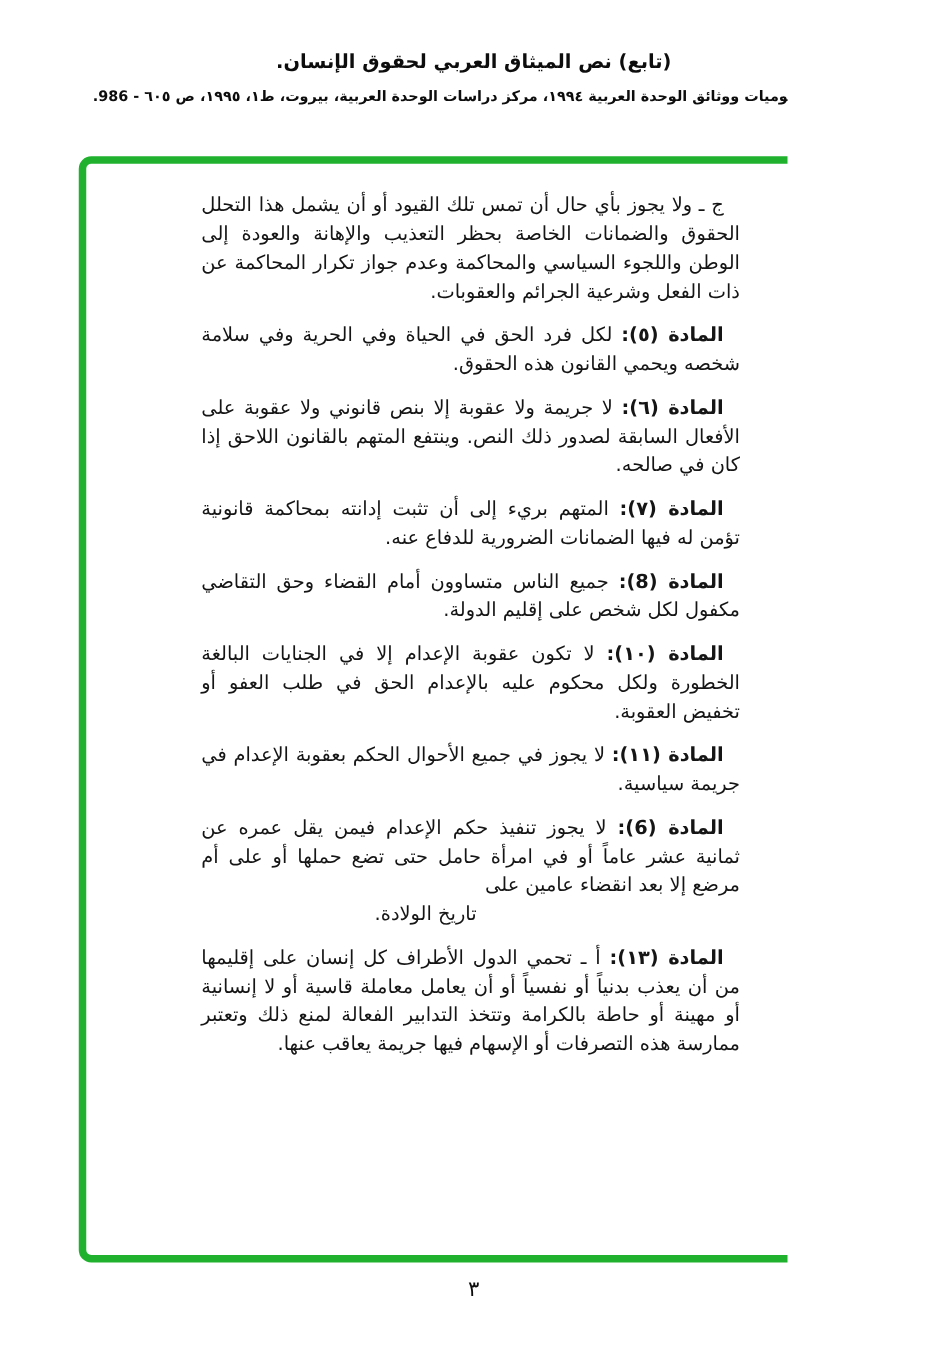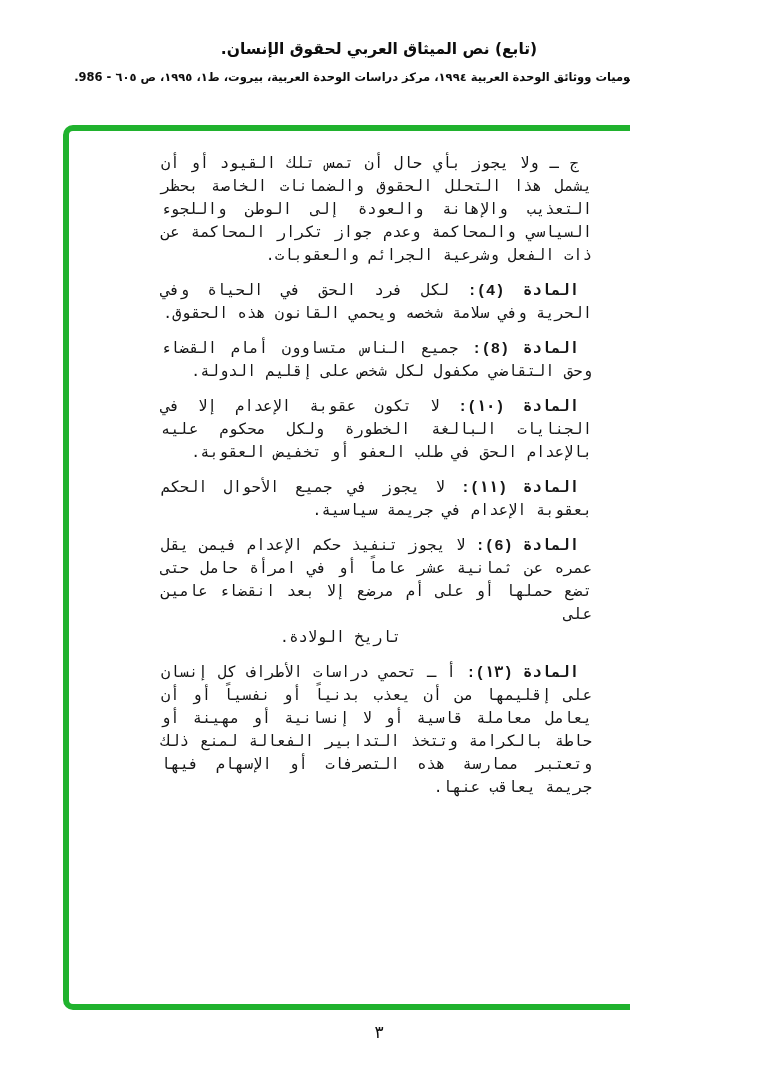--- a/index.html
+++ b/index.html
@@ -81,29 +81,31 @@
 </head>
 <body>
 
 <div class="page">
 
   <div class="header">
     <div class="header-title">(تابع) نص الميثاق العربي لحقوق الإنسان.</div>
     <div class="header-source">المصدر: يوميات ووثائق الوحدة العربية ١٩٩٤، مركز دراسات الوحدة العربية، بيروت، ط١، ١٩٩٥، ص ٦٠٥ - 986.</div>
   </div>
 
-  <div class="doc-frame" id="doc-frame" style="border-color: rgb(32, 178, 46); font-family: Liberation Mono, monospace;">
+  <div class="doc-frame" id="doc-frame" style="border-color: rgb(32, 178, 46);">
     <div class="doc-content" id="doc-content">
 
     <div class="para"><span>ج ـ ولا يجوز بأي حال أن تمس تلك القيود أو أن يشمل هذا التحلل الحقوق والضمانات الخاصة بحظر التعذيب والإهانة والعودة إلى الوطن واللجوء السياسي والمحاكمة وعدم جواز تكرار المحاكمة عن ذات الفعل وشرعية الجرائم والعقوبات.</span></div>
-        <div class="para"><span class="label">المادة (4):</span> <span>لكل فرد الحق في الحياة وفي الحرية وفي سلامة شخصه ويحمي القانون هذه الحقوق.</span></div>
+        <div class="para"><span class="label">المادة (٥):</span> <span>لكل فرد الحق في الحياة وفي الحرية وفي سلامة شخصه ويحمي القانون هذه الحقوق.</span></div>
+        <div class="para"><span class="label">المادة (٦):</span> <span>لا جريمة ولا عقوبة إلا بنص قانوني ولا عقوبة على الأفعال السابقة لصدور ذلك النص. وينتفع المتهم بالقانون اللاحق إذا كان في صالحه.</span></div>
+        <div class="para"><span class="label">المادة (٧):</span> <span>المتهم بريء إلى أن تثبت إدانته بمحاكمة قانونية تؤمن له فيها الضمانات الضرورية للدفاع عنه.</span></div>
         <div class="para"><span class="label">المادة (8):</span> <span>جميع الناس متساوون أمام القضاء وحق التقاضي مكفول لكل شخص على إقليم الدولة.</span></div>
         <div class="para"><span class="label">المادة (١٠):</span> <span>لا تكون عقوبة الإعدام إلا في الجنايات البالغة الخطورة ولكل محكوم عليه بالإعدام الحق في طلب العفو أو تخفيض العقوبة.</span></div>
         <div class="para"><span class="label">المادة (١١):</span> <span>لا يجوز في جميع الأحوال الحكم بعقوبة الإعدام في جريمة سياسية.</span></div>
         <div class="para" style="margin-bottom: 0px;"><span class="label">المادة (6):</span> <span>لا يجوز تنفيذ حكم الإعدام فيمن يقل عمره عن ثمانية عشر عاماً أو في امرأة حامل حتى تضع حملها أو على أم مرضع إلا بعد انقضاء عامين على</span></div>
         <div class="tail-line">تاريخ الولادة.</div>
-        <div class="para"><span class="label">المادة (١٣):</span> <span>أ ـ تحمي دراسات الأطراف كل إنسان على إقليمها من أن يعذب بدنياً أو نفسياً أو أن يعامل معاملة قاسية أو لا إنسانية أو مهينة أو حاطة بالكرامة وتتخذ التدابير الفعالة لمنع ذلك وتعتبر ممارسة هذه التصرفات أو الإسهام فيها جريمة يعاقب عنها.</span></div>
+        <div class="para"><span class="label">المادة (١٣):</span> <span>أ ـ تحمي الدول الأطراف كل إنسان على إقليمها من أن يعذب بدنياً أو نفسياً أو أن يعامل معاملة قاسية أو لا إنسانية أو مهينة أو حاطة بالكرامة وتتخذ التدابير الفعالة لمنع ذلك وتعتبر ممارسة هذه التصرفات أو الإسهام فيها جريمة يعاقب عنها.</span></div>
       </div>
   </div>
 
   <div class="page-number">٣</div>
 
 </div>
 
 </body></html>

